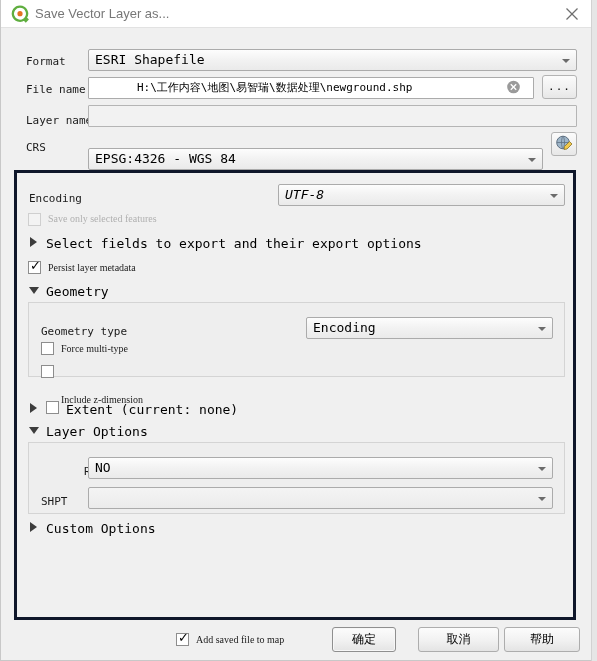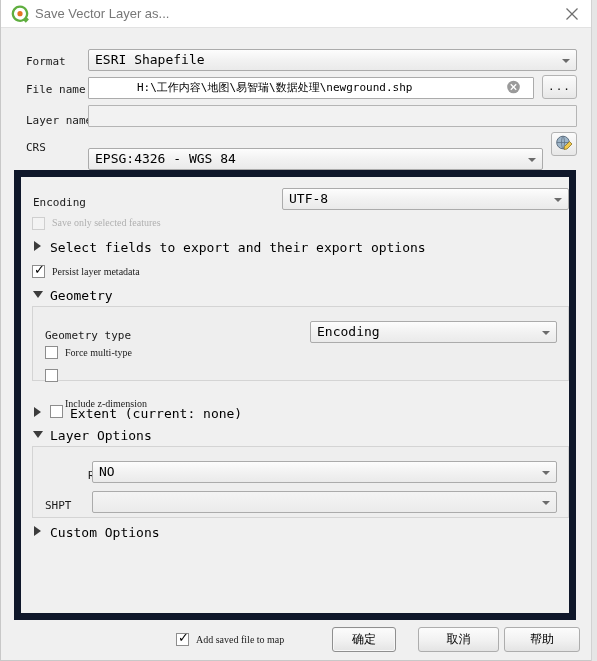--- a/index.html
+++ b/index.html
@@ -149,21 +149,21 @@
   }
 
   
   #panel {
     position: absolute;
     left: 13px; top: 170px;
     width: 562px;
     height: 450px;
     box-sizing: border-box;
     background: #f0f0f0;
-    border: 7px solid #0f172a;
+    border: 3px solid #0f172a;
   }
 
   .gbox {
     position: absolute;
     box-sizing: border-box;
     background: #eeeeee;
     border: 1px solid #d4d4d4;
   }
 
   
@@ -293,21 +293,21 @@
         <circle cx="9" cy="8.5" r="6.3" fill="#9fb6c9" stroke="#5f7183" stroke-width="1"></circle>
         <path d="M2.8 8.5h12.4M9 2.2c2 2.4 2 10.2 0 12.6M9 2.2c-2 2.4-2 10.2 0 12.6" fill="none" stroke="#5f7183" stroke-width="0.8"></path>
         <path d="M10.5 12.5l5-5 2.5 2.5-5 5-3 .5z" fill="#f2c94c" stroke="#8a7326" stroke-width="0.8"></path>
       </svg>
     </span>
   </div>
 
   <div id="panel">
 
     <div class="form-label" style="left:12px; top:19px;">Encoding</div>
-    <div class="combo" style="left:261px; top:11px; width:287px;">
+    <div class="combo" style="left:261px; top:11px; width:287px;font-style:italic;">
       <span>UTF-8</span>
       <span class="arrow"></span>
     </div>
 
     <div class="cbox disabled" style="left:11px; top:40px;"></div>
     <div class="cb-label disabled" style="left:31px; top:40px;">Save only selected features</div>
 
     <div class="tri closed" style="left:13px; top:64px;"></div>
     <div class="sect-title" style="left:29px; top:63px;">Select fields to export and their export options</div>
 

